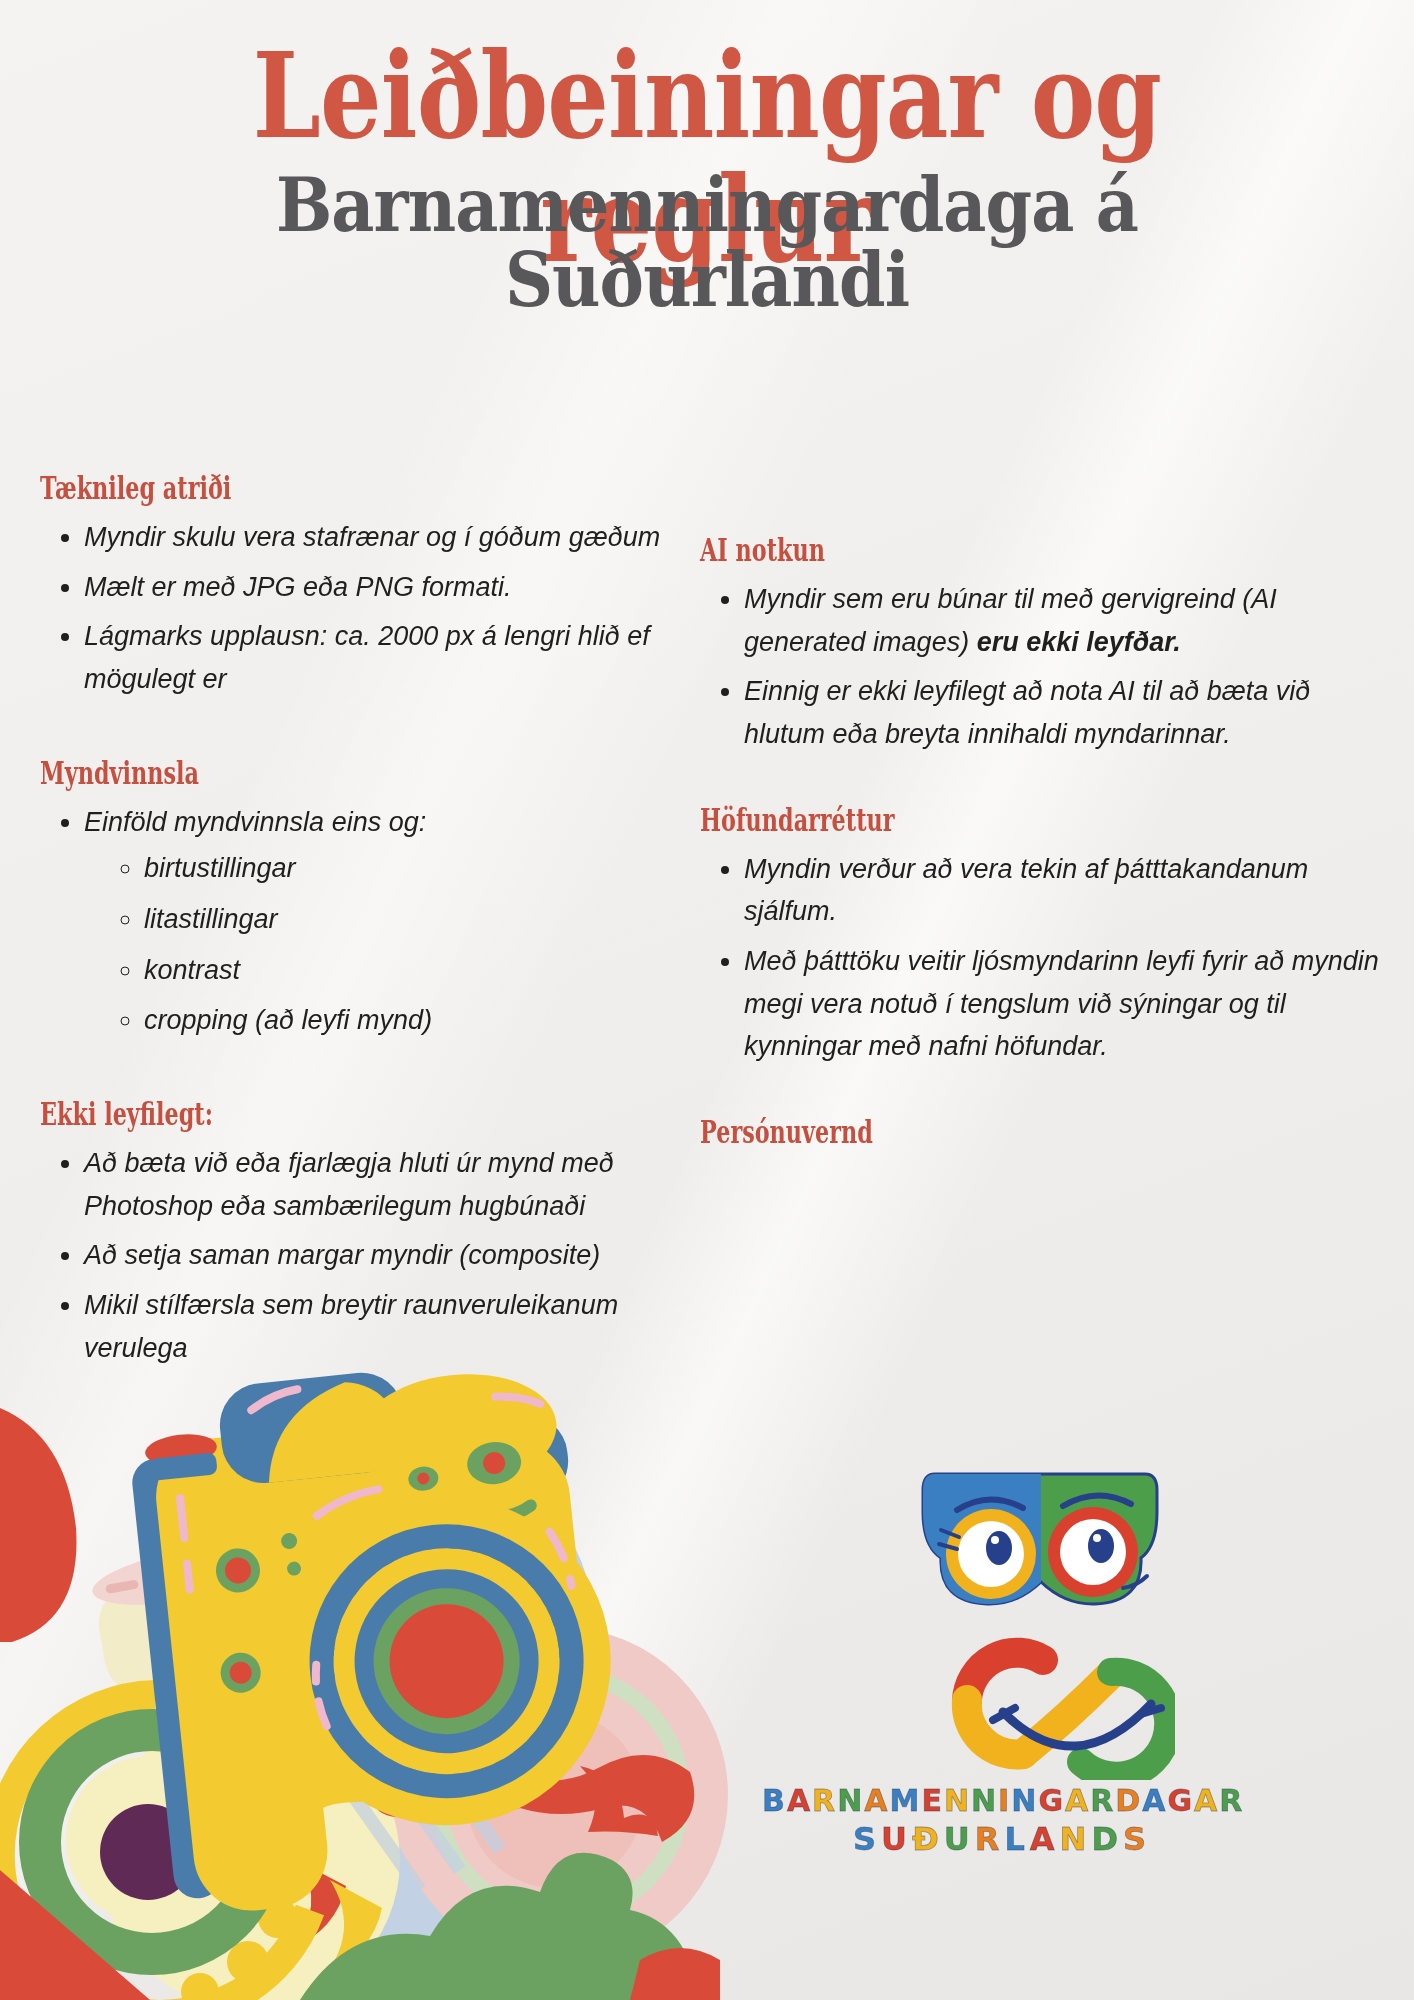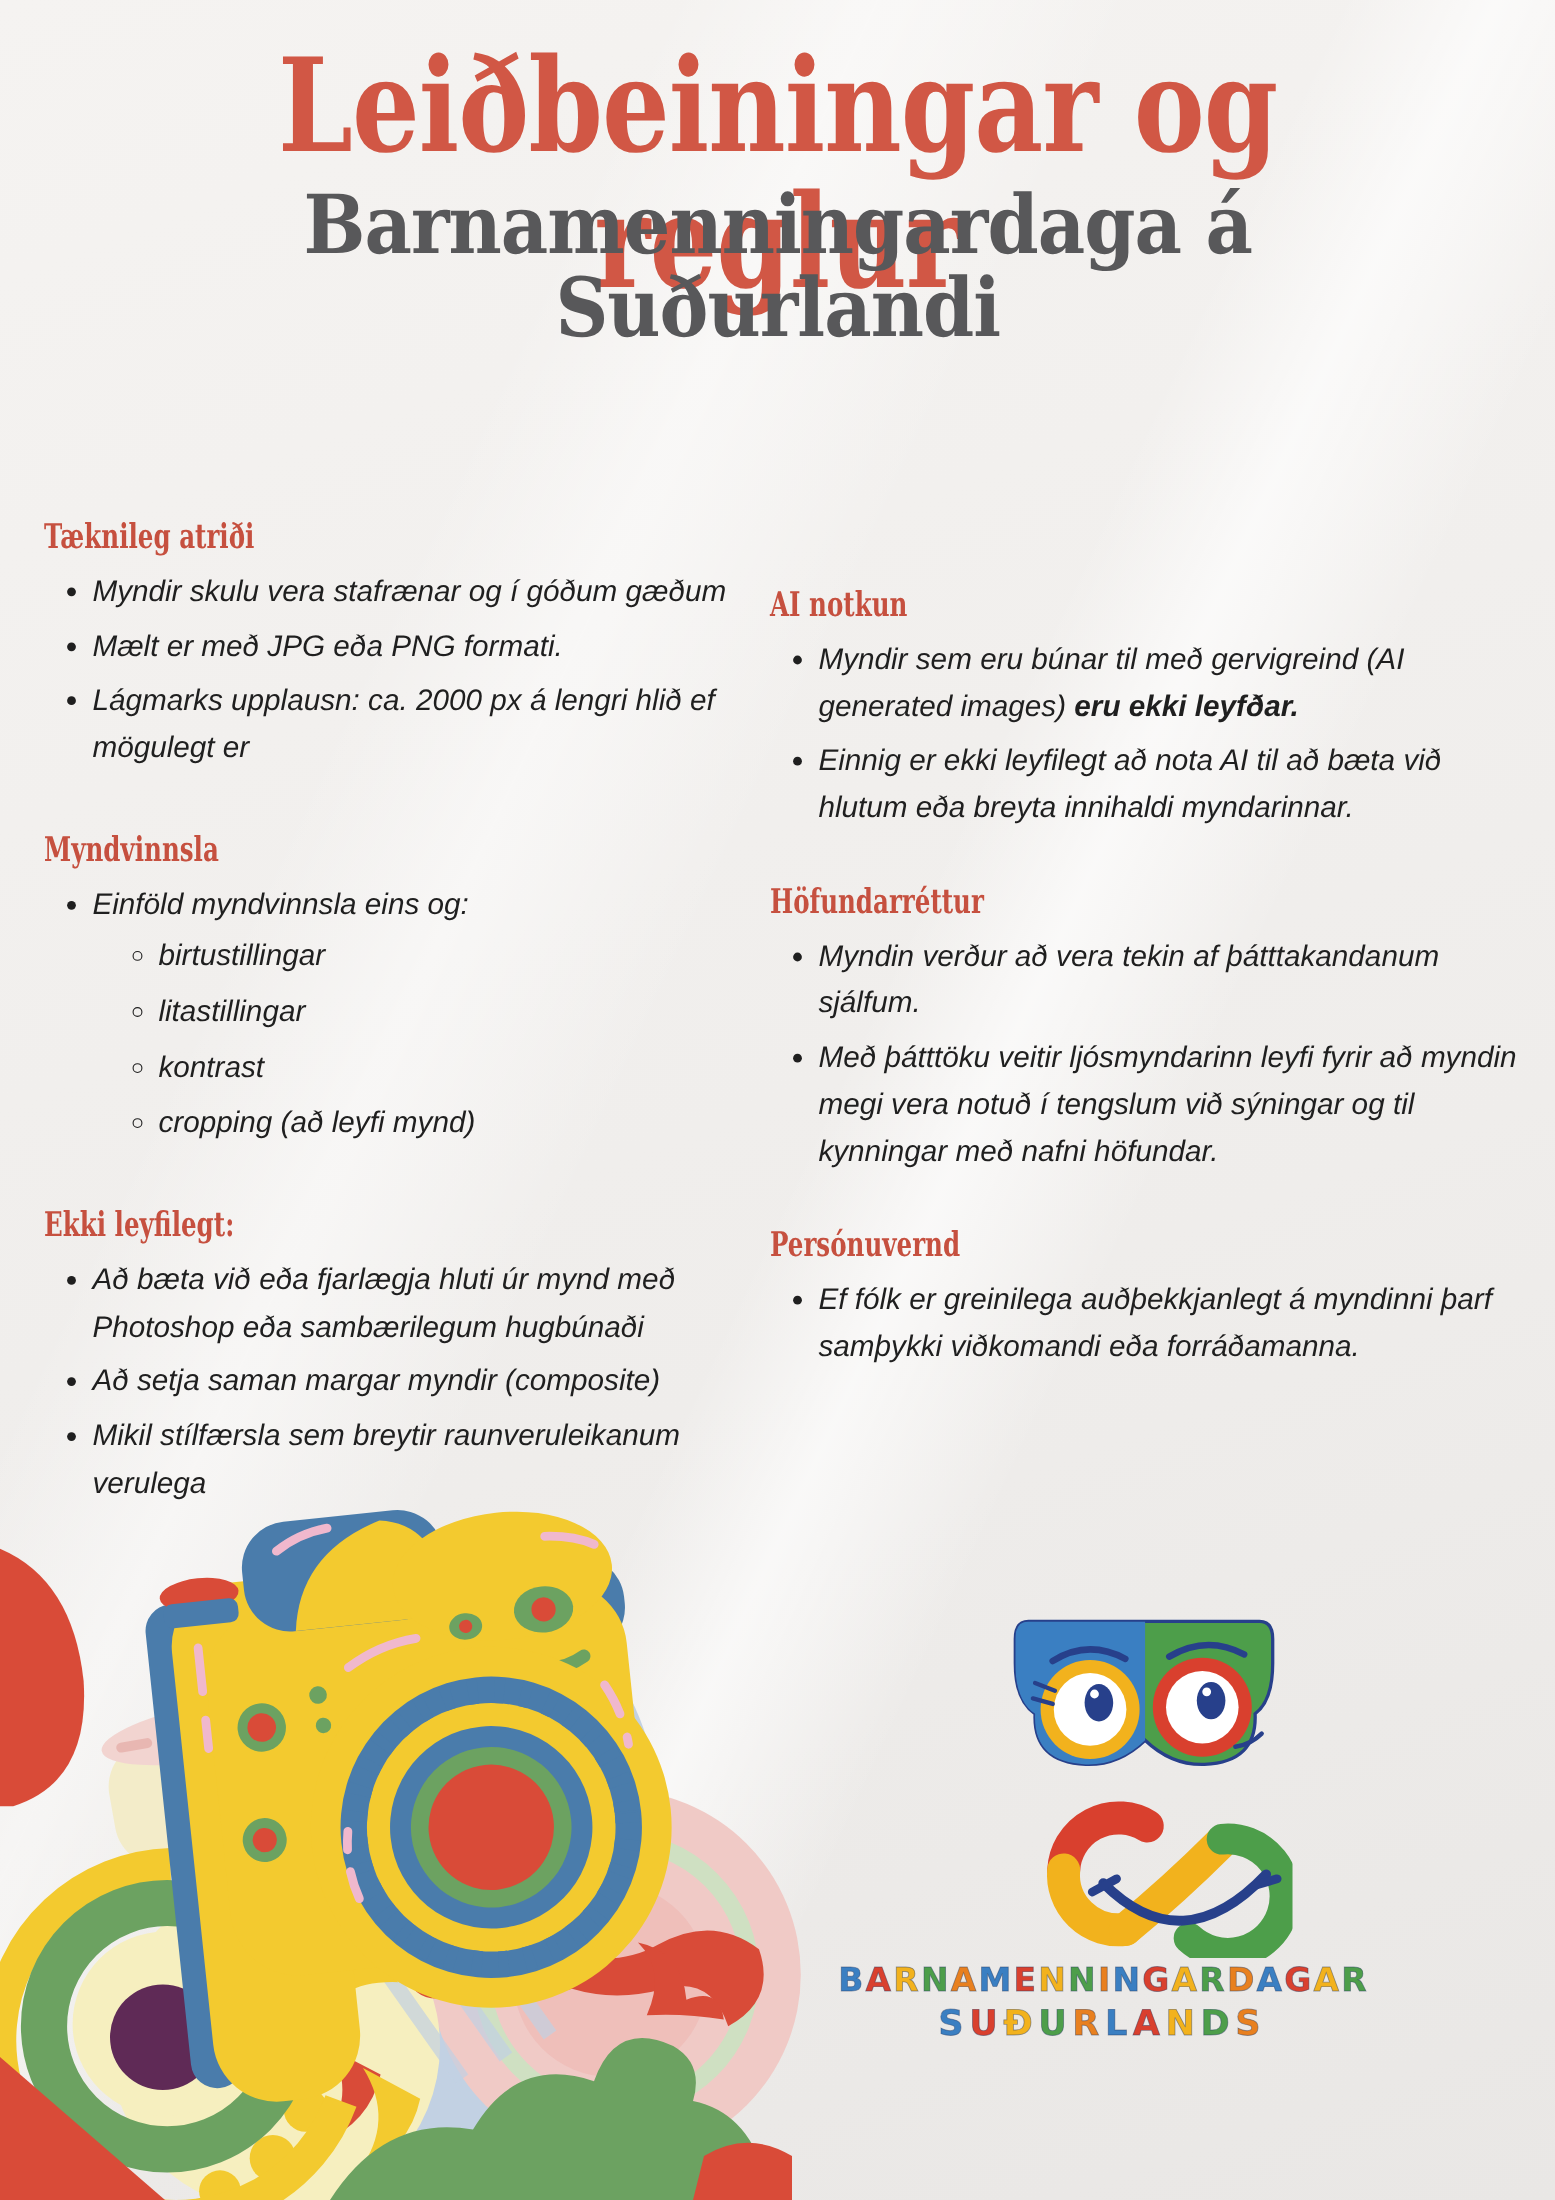--- a/index.html
+++ b/index.html
@@ -111,23 +111,20 @@
       </section>
       <section class="rule-section">
         <h3 class="sec-heading">Höfundarréttur</h3>
         <ul class="bullets">
           <li><span>Myndin verður að vera tekin af þátttakandanum sjálfum.</span></li>
           <li><span>Með þátttöku veitir ljósmyndarinn leyfi fyrir að myndin megi vera notuð í tengslum við sýningar og til kynningar með nafni höfundar.</span></li>
         </ul>
       </section>
       <section class="rule-section">
         <h3 class="sec-heading">Persónuvernd</h3>
-        <ul class="bullets">
-          <li><span>Ef fólk er greinilega auðþekkjanlegt á myndinni þarf samþykki viðkomandi eða forráðamanna.</span></li>
-        </ul>
       </section>
     </div>
 
   <div class="camera-wrap">
     <svg width="760" height="920" viewBox="0 0 760 920" xmlns="http://www.w3.org/2000/svg">
 
       <g>
         <ellipse cx="440" cy="580" rx="160" ry="210" fill="#c2d1e3"></ellipse>
         <ellipse cx="430" cy="740" rx="185" ry="180" fill="#c2d1e3"></ellipse>
         <circle cx="420" cy="560" r="120" fill="#f6efbf"></circle>

